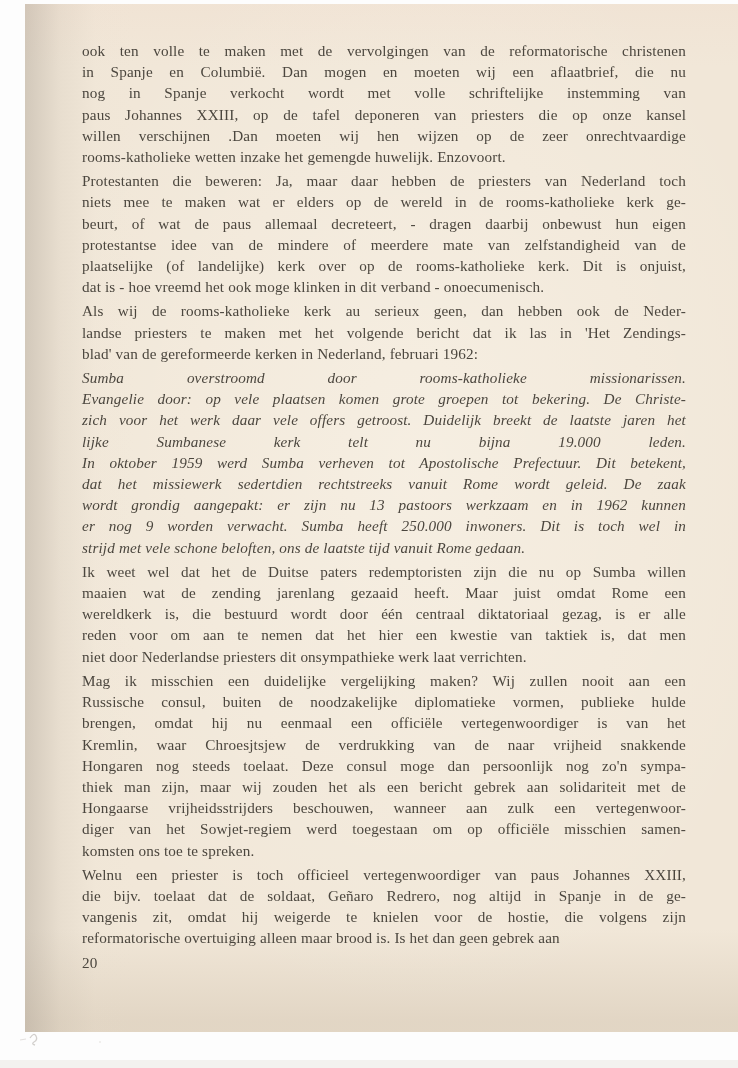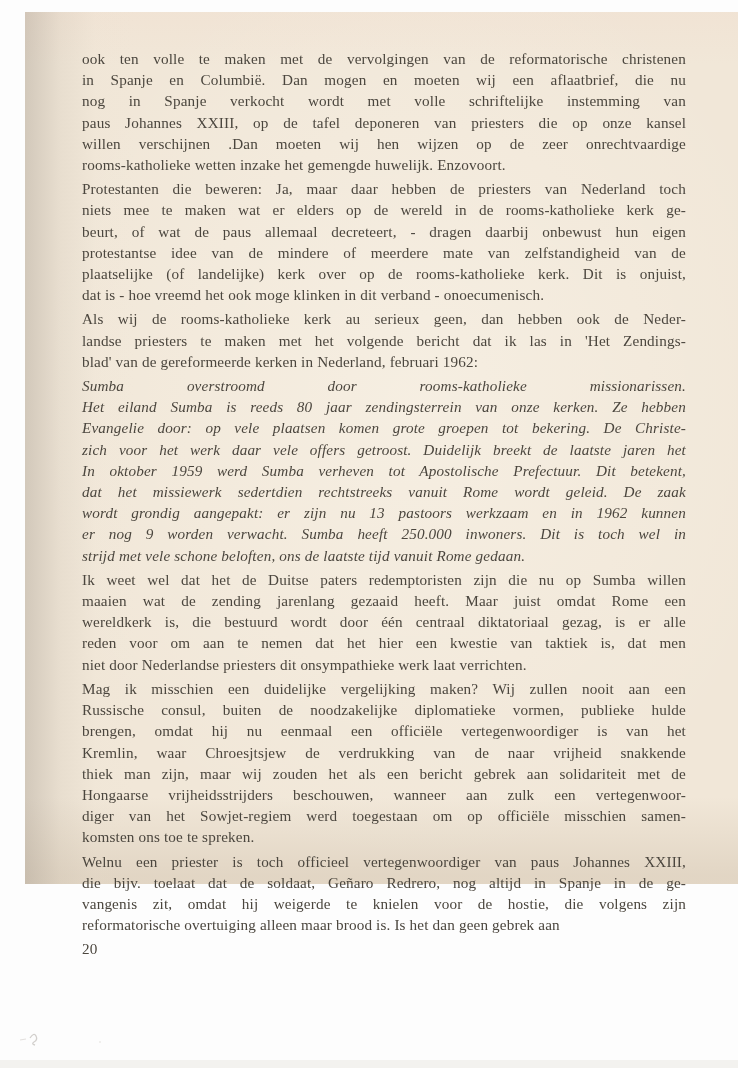--- a/index.html
+++ b/index.html
@@ -12,23 +12,23 @@
     position: relative;
     width: 738px;
     height: 1068px;
     overflow: hidden;
     background: #fdfdfd;
   }
   
   .scan-page {
     position: absolute;
     left: 25px;
-    top: 12px;
+    top: 4px;
     width: 713px;
-    height: 872px;
+    height: 1028px;
     background-color: #f1e7d8;
     background-image:
       linear-gradient(90deg, rgba(160,150,138,0.38) 0px, rgba(190,180,165,0.18) 35px, rgba(230,220,205,0.06) 70px, rgba(0,0,0,0) 110px),
       linear-gradient(180deg, rgba(238,205,190,0.14) 0%, rgba(0,0,0,0) 6%, rgba(0,0,0,0) 90%, rgba(172,152,126,0.22) 99%),
       radial-gradient(ellipse at 55% 45%, rgba(255,252,244,0.35) 0%, rgba(0,0,0,0) 70%);
   }
   .bottom-strip {
     position: absolute;
     left: 0;
     bottom: 0;
@@ -90,41 +90,42 @@
             <div class="line">plaatselijke (of landelijke) kerk over op de rooms-katholieke kerk. Dit is onjuist,</div>
             <div class="line last">dat is - hoe vreemd het ook moge klinken in dit verband - onoecumenisch.</div>
           </div>
           <div class="paragraph">
             <div class="line">Als wij de rooms-katholieke kerk au serieux geen, dan hebben ook de Neder-</div>
             <div class="line">landse priesters te maken met het volgende bericht dat ik las in 'Het Zendings-</div>
             <div class="line last">blad' van de gereformeerde kerken in Nederland, februari 1962:</div>
           </div>
           <div class="paragraph italic">
             <div class="line">Sumba overstroomd door rooms-katholieke missionarissen.</div>
-            <div class="line">Het eiland Sumba is reeds 80 jaar zendingsterrein van onze kerken. Ze hebben</div>
             <div class="line">Evangelie door: op vele plaatsen komen grote groepen tot bekering. De Christe-</div>
             <div class="line">zich voor het werk daar vele offers getroost. Duidelijk breekt de laatste jaren het</div>
+            <div class="line">lijke Sumbanese kerk telt nu bijna 19.000 leden.</div>
             <div class="line">In oktober 1959 werd Sumba verheven tot Apostolische Prefectuur. Dit betekent,</div>
             <div class="line">dat het missiewerk sedertdien rechtstreeks vanuit Rome wordt geleid. De zaak</div>
             <div class="line">wordt grondig aangepakt: er zijn nu 13 pastoors werkzaam en in 1962 kunnen</div>
             <div class="line">er nog 9 worden verwacht. Sumba heeft 250.000 inwoners. Dit is toch wel in</div>
             <div class="line last">strijd met vele schone beloften, ons de laatste tijd vanuit Rome gedaan.</div>
           </div>
           <div class="paragraph">
             <div class="line">Ik weet wel dat het de Duitse paters redemptoristen zijn die nu op Sumba willen</div>
             <div class="line">maaien wat de zending jarenlang gezaaid heeft. Maar juist omdat Rome een</div>
             <div class="line">wereldkerk is, die bestuurd wordt door één centraal diktatoriaal gezag, is er alle</div>
             <div class="line">reden voor om aan te nemen dat het hier een kwestie van taktiek is, dat men</div>
             <div class="line last">niet door Nederlandse priesters dit onsympathieke werk laat verrichten.</div>
           </div>
           <div class="paragraph">
             <div class="line">Mag ik misschien een duidelijke vergelijking maken? Wij zullen nooit aan een</div>
             <div class="line">Russische consul, buiten de noodzakelijke diplomatieke vormen, publieke hulde</div>
             <div class="line">brengen, omdat hij nu eenmaal een officiële vertegenwoordiger is van het</div>
             <div class="line">Kremlin, waar Chroesjtsjew de verdrukking van de naar vrijheid snakkende</div>
+            <div class="line">Hongaren nog steeds toelaat. Deze consul moge dan persoonlijk nog zo'n sympa-</div>
             <div class="line">thiek man zijn, maar wij zouden het als een bericht gebrek aan solidariteit met de</div>
             <div class="line">Hongaarse vrijheidsstrijders beschouwen, wanneer aan zulk een vertegenwoor-</div>
             <div class="line">diger van het Sowjet-regiem werd toegestaan om op officiële misschien samen-</div>
             <div class="line last">komsten ons toe te spreken.</div>
           </div>
           <div class="paragraph">
             <div class="line">Welnu een priester is toch officieel vertegenwoordiger van paus Johannes XXIII,</div>
             <div class="line">die bijv. toelaat dat de soldaat, Geñaro Redrero, nog altijd in Spanje in de ge-</div>
             <div class="line">vangenis zit, omdat hij weigerde te knielen voor de hostie, die volgens zijn</div>
             <div class="line last">reformatorische overtuiging alleen maar brood is. Is het dan geen gebrek aan</div>

